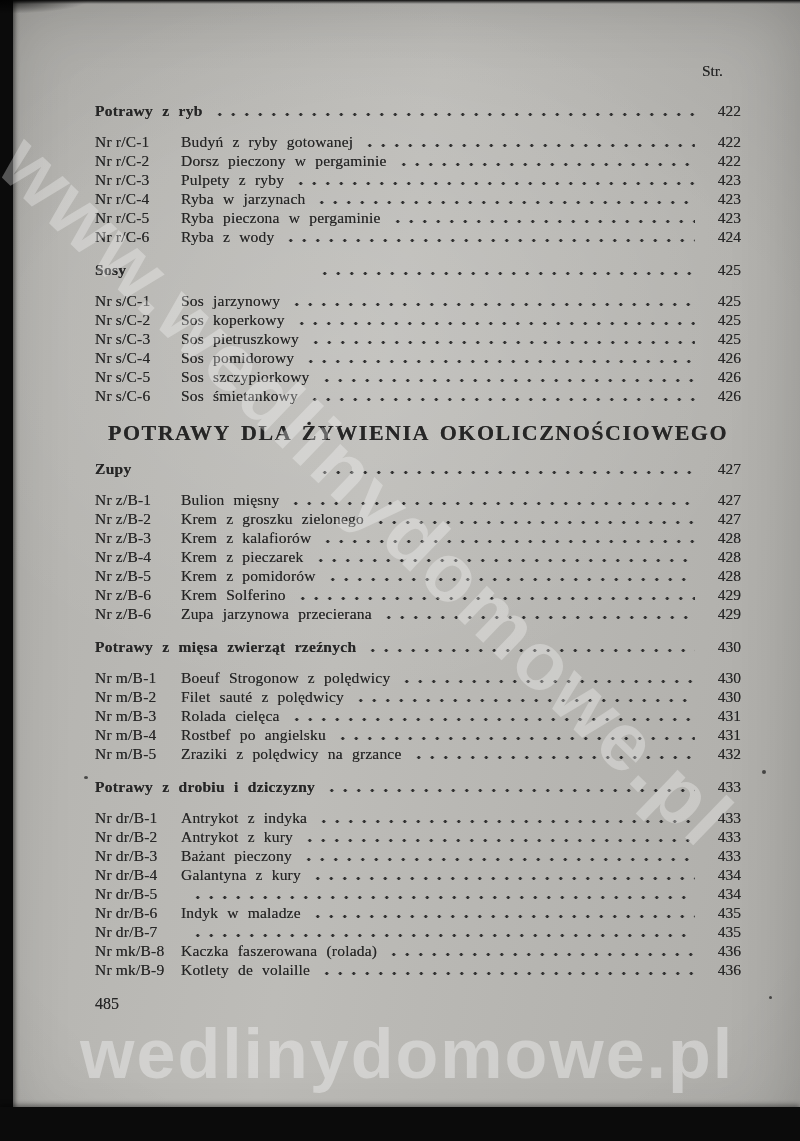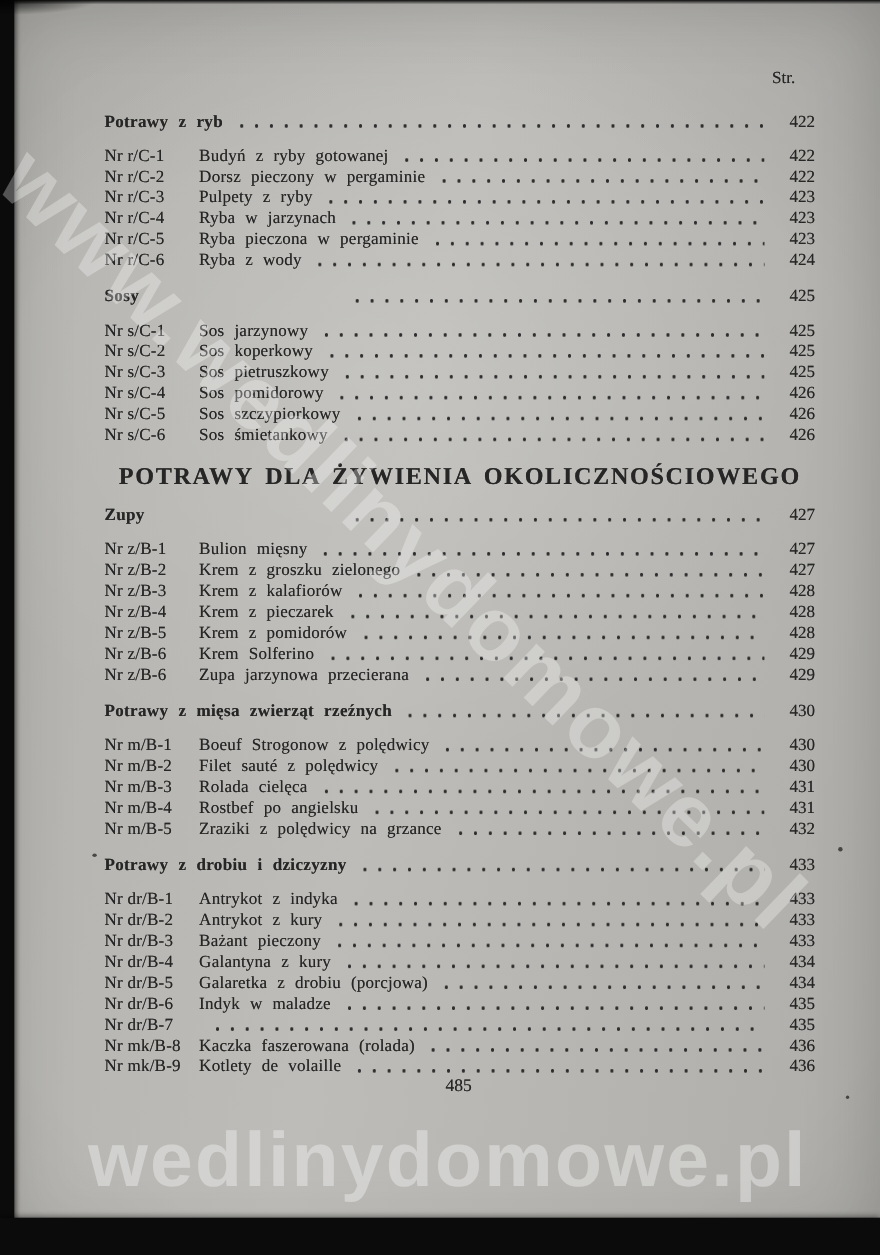--- a/index.html
+++ b/index.html
@@ -42,21 +42,21 @@
   .num  { width:86px; flex:none; white-space:nowrap; letter-spacing:0.2px; }
   .name { flex:none; white-space:nowrap; word-spacing:5px; letter-spacing:0.2px; }
   .tname{ font-weight:bold; letter-spacing:0.3px; }
   .name.short { min-width:213px; }
   .dots {
     flex:1; align-self:stretch; margin:0 8px 0 10px;
     background:radial-gradient(circle, #2e2e2e 1.35px, rgba(0,0,0,0) 1.8px) repeat-x left bottom 3.5px;
     background-size:13.5px 5px;
   }
   .pg { width:38px; flex:none; text-align:right; }
-  .folio { text-align:center; padding-right:2px; margin-top:0; font-size:16px; }
+  .folio { text-align:left; padding-right:2px; margin-top:16px; font-size:16px; }
 
   
   .wm-diag {
     position:absolute; left:46px; top:116px; transform-origin:0 0;
     transform:rotate(44deg);
     font-family:"Liberation Sans", sans-serif; font-weight:bold;
     font-size:82px; letter-spacing:2px; white-space:nowrap;
     color:rgba(255,255,255,0.30); z-index:5; pointer-events:none;
   }
   .wm-bottom {
@@ -263,21 +263,20 @@
           <span class="pg">433</span>
         </div>
         <div class="row">
           <span class="num">Nr dr/B-4</span>
           <span class="name">Galantyna z kury</span>
           <span class="dots"></span>
           <span class="pg">434</span>
         </div>
         <div class="row">
           <span class="num">Nr dr/B-5</span>
-          <span class="name">Galaretka z drobiu (porcjowa)</span>
           <span class="dots"></span>
           <span class="pg">434</span>
         </div>
         <div class="row">
           <span class="num">Nr dr/B-6</span>
           <span class="name">Indyk w maladze</span>
           <span class="dots"></span>
           <span class="pg">435</span>
         </div>
         <div class="row">

